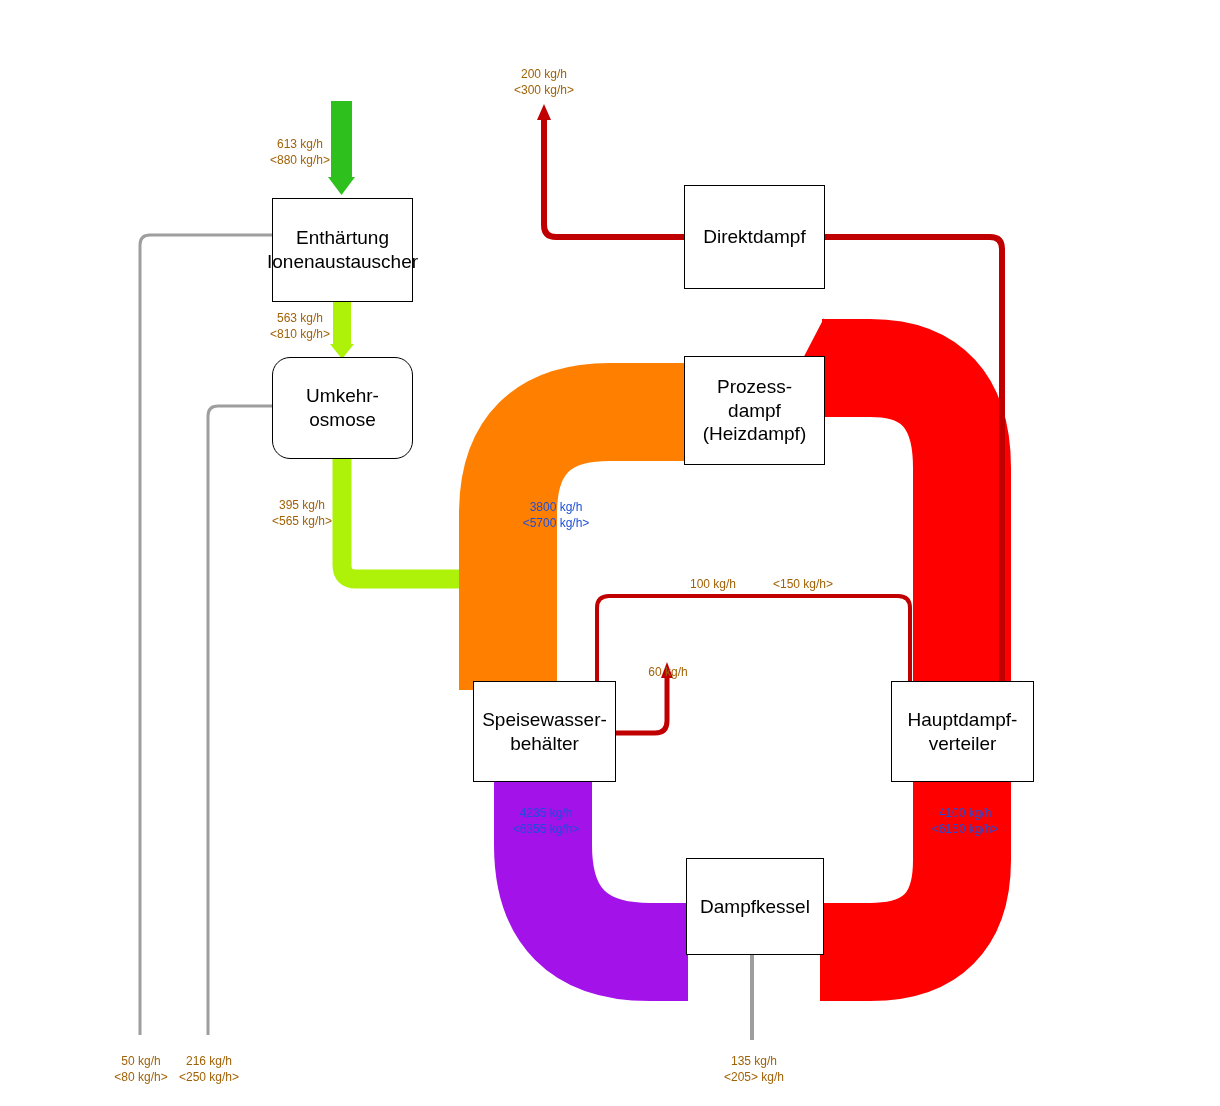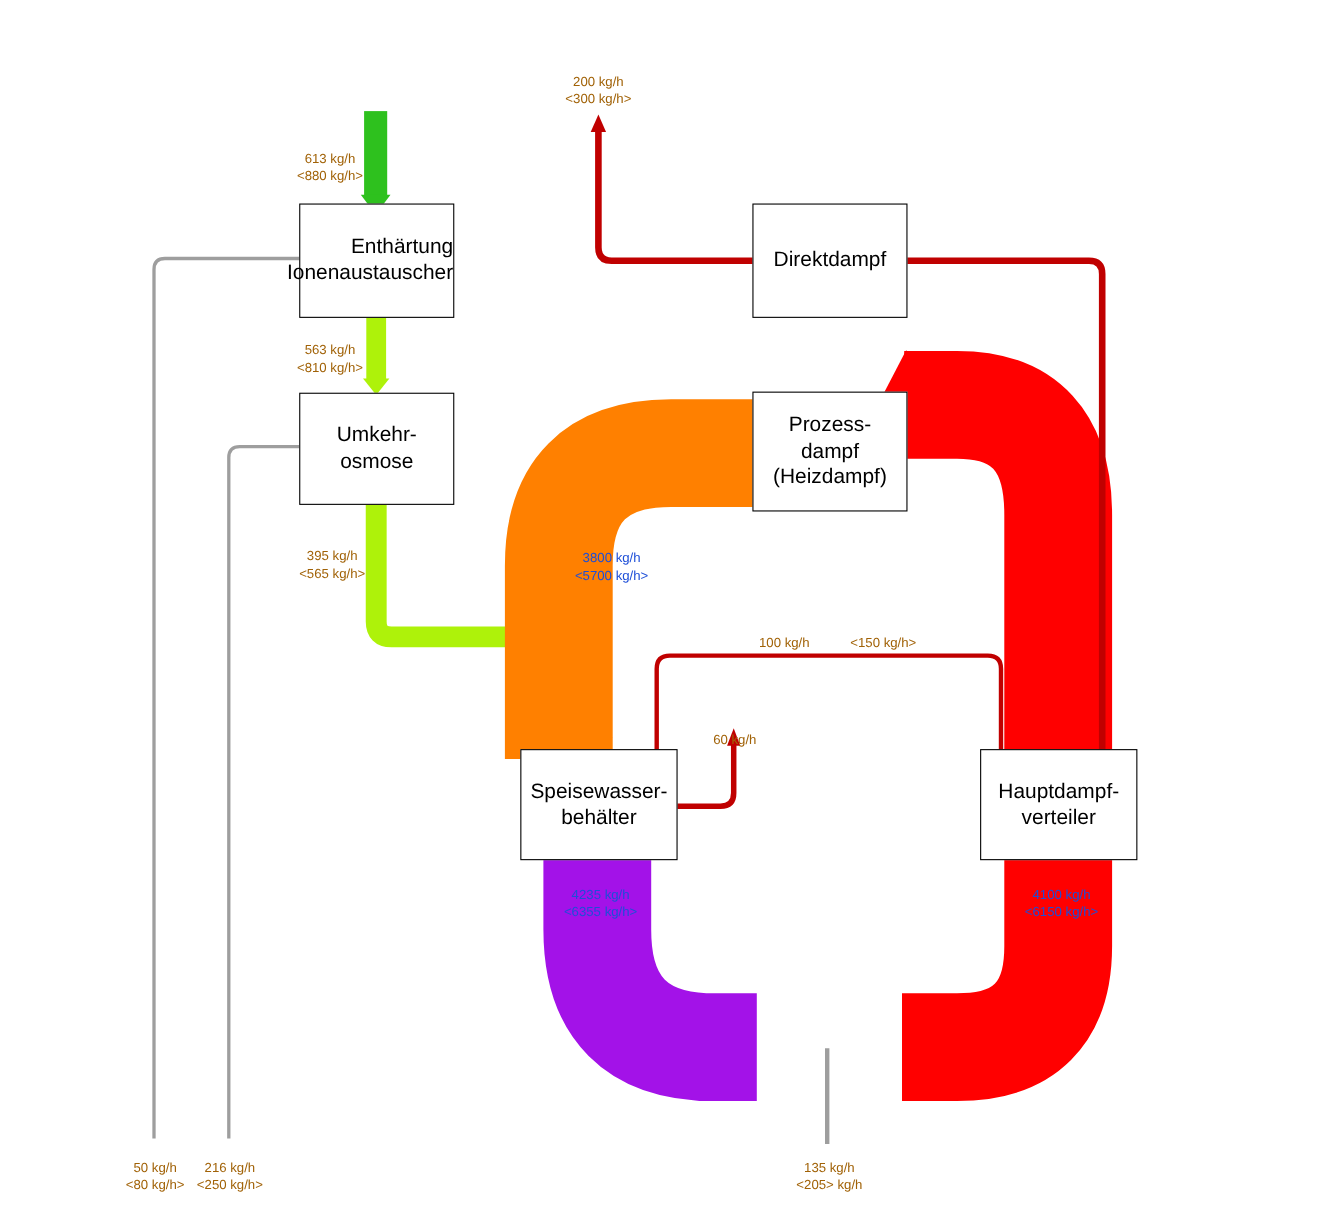--- a/index.html
+++ b/index.html
@@ -58,26 +58,26 @@
 
     <path d="M 686,237 L 556,237 Q 544,237 544,225 L 544,118" fill="none" stroke="#C00000" stroke-width="6" stroke-linecap="butt"></path>
     <polygon points="537,120 551,120 544,104" fill="#C00000"></polygon>
 
     <path d="M 597,690 L 597,608 Q 597,596 609,596 L 898,596 Q 910,596 910,608 L 910,690" fill="none" stroke="#C00000" stroke-width="4" stroke-linecap="butt"></path>
 
     <path d="M 614,733 L 655,733 Q 667,733 667,721 L 667,676" fill="none" stroke="#C00000" stroke-width="5" stroke-linecap="butt"></path>
     <polygon points="661,678 673,678 667,662" fill="#C00000"></polygon>
   </svg>
 
-  <div class="nodebox" style="left:272px;top:185px;width:139px;height:102px;align-items:flex-end;">
+  <div class="nodebox" style="left:272px;top:198px;width:139px;height:102px;">
     <span>Enthärtung</span>
     <span>Ionenaustauscher</span>
   </div>
 
-  <div class="nodebox" style="left:272px;top:357px;width:139px;height:100px;">
+  <div class="nodebox" style="left:272px;top:357px;width:139px;height:100px;border-radius:18px;">
     <span>Umkehr-</span>
     <span>osmose</span>
   </div>
 
   <div class="nodebox" style="left:684px;top:185px;width:139px;height:102px;">
     <span>Direktdampf</span>
   </div>
 
   <div class="nodebox" style="left:684px;top:356px;width:139px;height:107px;">
     <span>Prozess-</span>
@@ -88,20 +88,23 @@
   <div class="nodebox" style="left:891px;top:681px;width:141px;height:99px;">
     <span>Hauptdampf-</span>
     <span>verteiler</span>
   </div>
 
   <div class="nodebox" style="left:473px;top:681px;width:141px;height:99px;">
     <span>Speisewasser-</span>
     <span>behälter</span>
   </div>
 
+  <div class="nodebox" style="left:686px;top:858px;width:136px;height:95px;">
+    <span>Dampfkessel</span>
+  </div>
 
   <div class="lbl" style="left:255px;top:136px;width:90px;">
     <span>613 kg/h</span>
     <span>&lt;880 kg/h&gt;</span>
   </div>
 
   <div class="lbl" style="left:255px;top:310px;width:90px;">
     <span>563 kg/h</span>
     <span>&lt;810 kg/h&gt;</span>
   </div>

